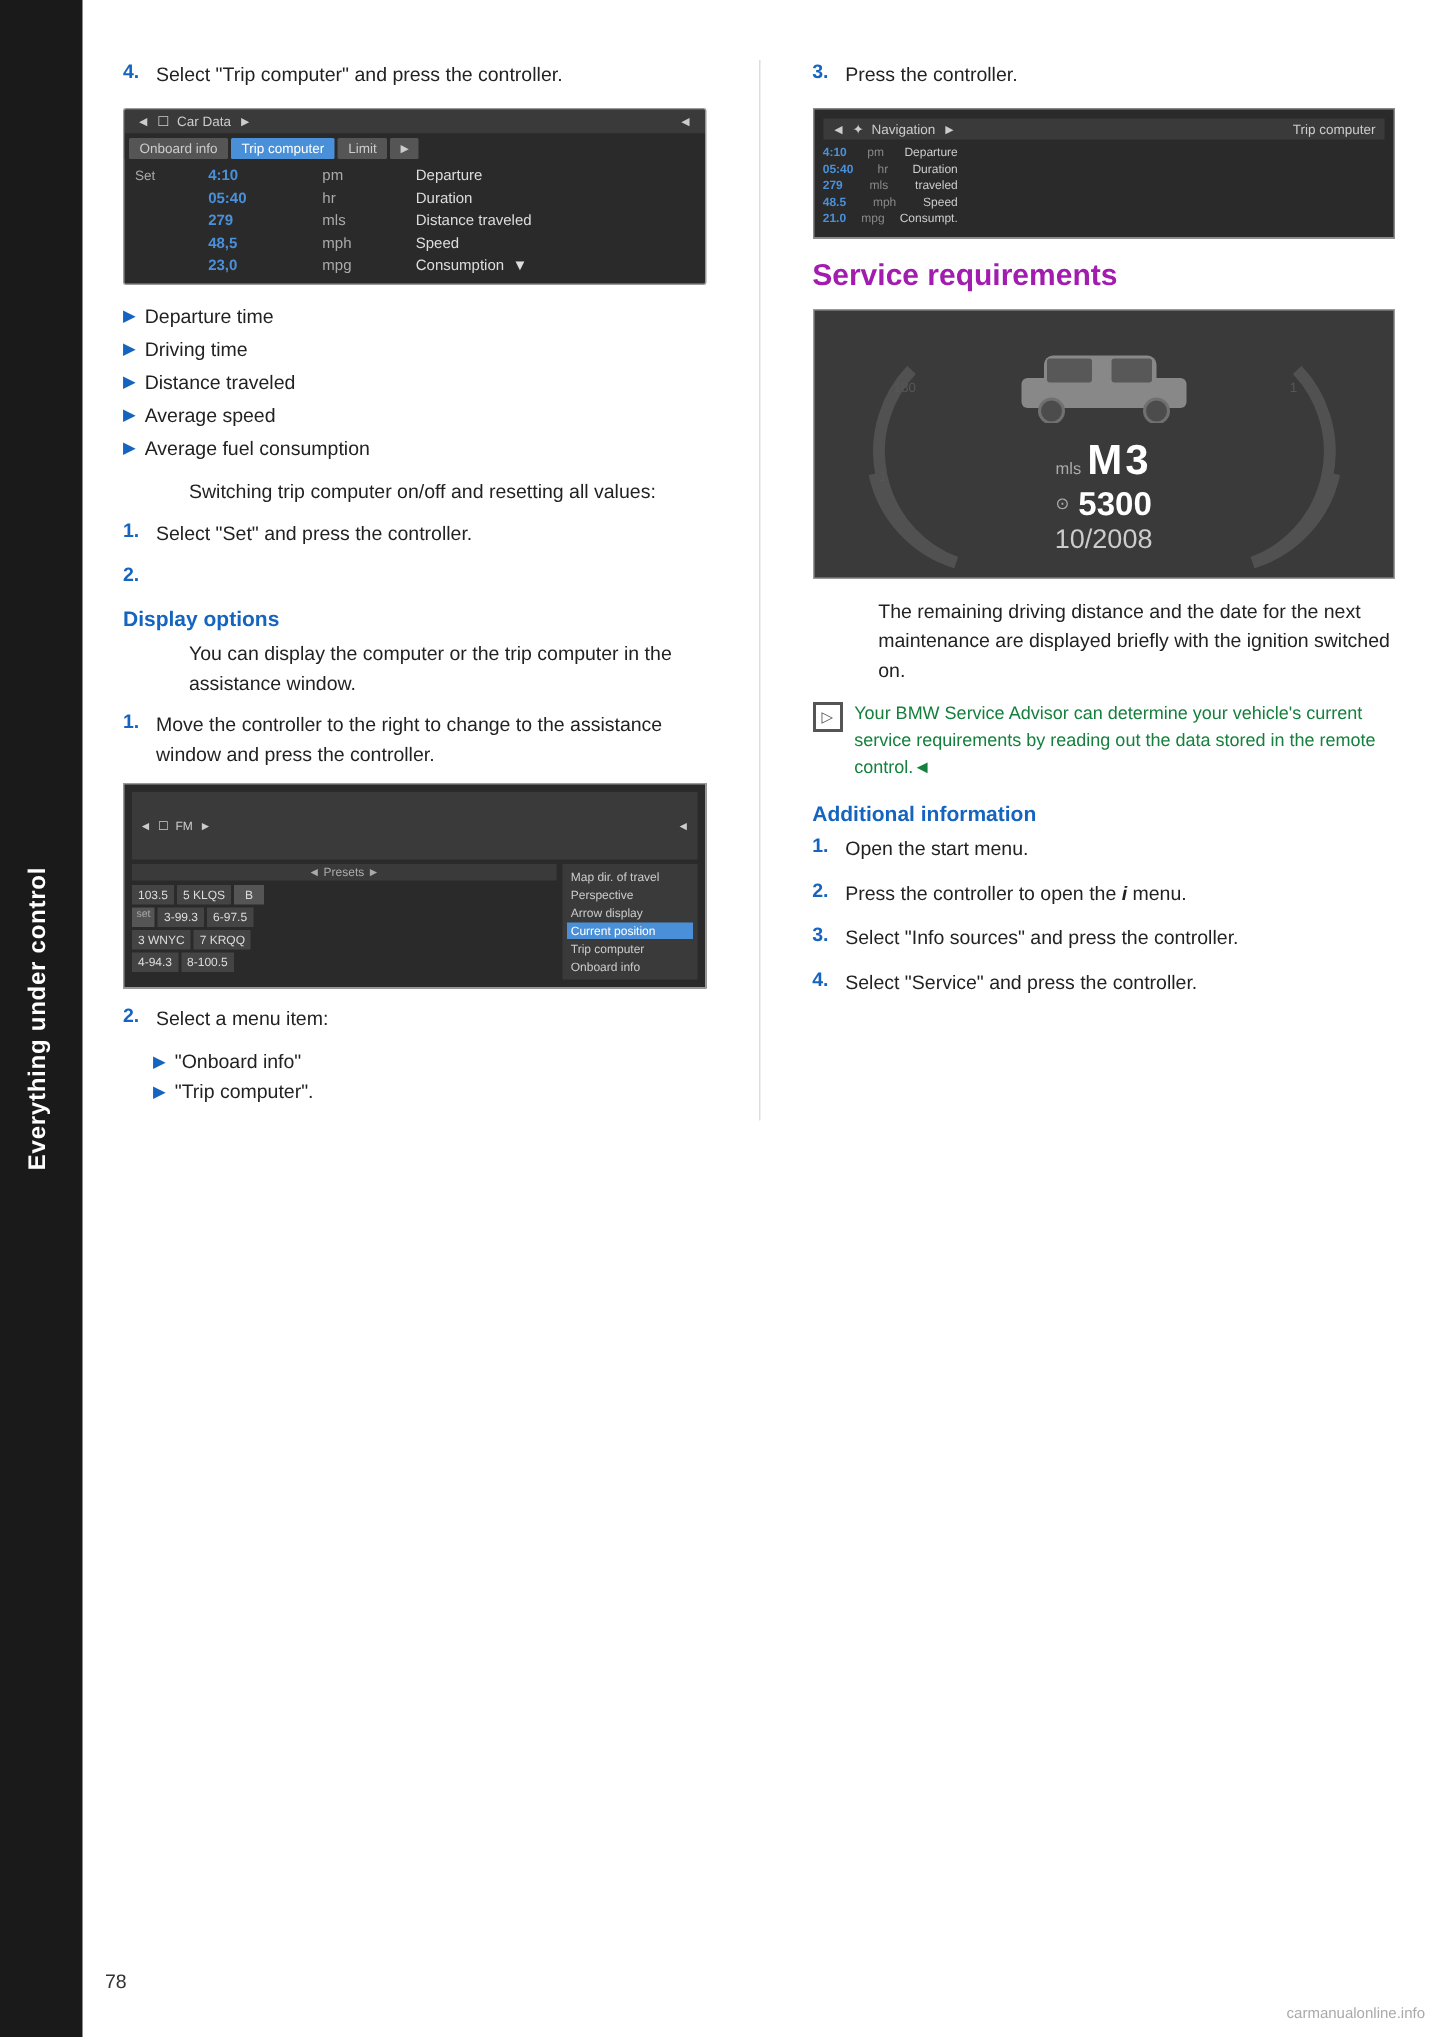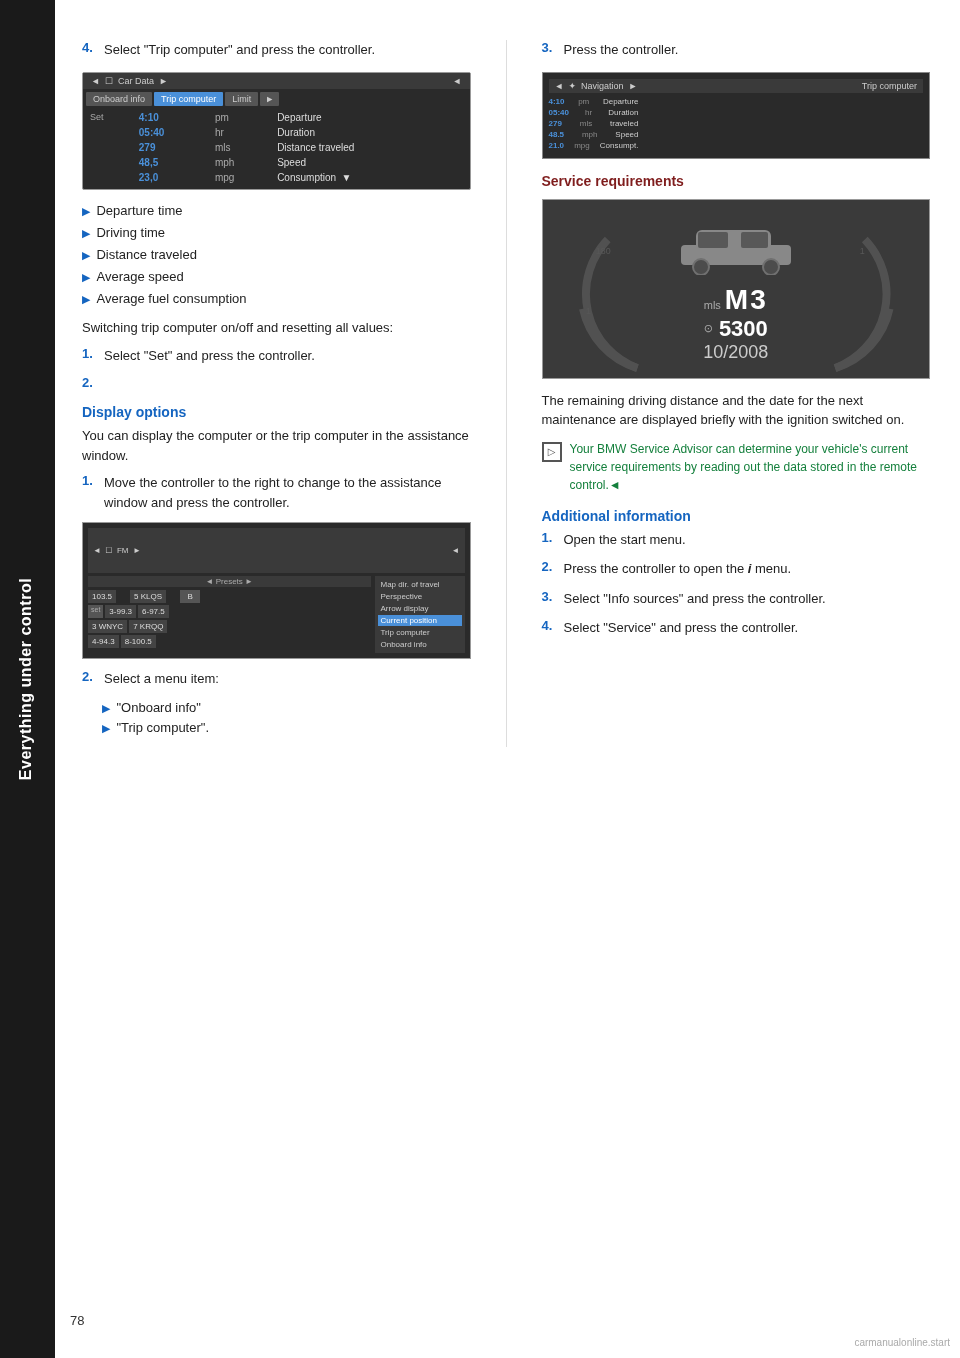--- a/index.html
+++ b/index.html
@@ -130,26 +130,27 @@
       font-weight: bold;
       margin: 14px 0 6px 0;
     }
 
     
     .para {
       font-size: 13px;
       color: #222;
       line-height: 1.5;
       margin-bottom: 8px;
+      margin-left: 44px;
     }
 
     
     .section-heading {
-      color: #7f1d1d;
-      font-size: 14px;
+      color: #a21caf;
+      font-size: 20px;
       font-weight: bold;
       margin: 14px 0 10px 0;
     }
 
     
     .service-img {
       background: #3a3a3a;
       border: 1px solid #999;
       width: 100%;
       height: 180px;
@@ -475,21 +476,21 @@
 
     <div class="radio-screen-wrapper">
       <div class="rscreen-topbar">
         <span>◄ &nbsp;☐&nbsp; FM &nbsp;►</span>
         <span>◄</span>
       </div>
       <div style="display:flex; gap:4px;">
 
         <div style="flex:1;">
           <div style="text-align:center; background:#3a3a3a; padding:1px 4px; color:#aaa; font-size:8px; margin-bottom:3px;">◄ Presets ►</div>
-          <div style="display:flex; gap:14px; margin-bottom:2px;">
+          <div style="display:flex; gap:2px; margin-bottom:2px;">
             <div class="rscreen-cell">103.5</div>
             <div class="rscreen-cell">5 KLQS</div>
             <div class="rscreen-cell" style="background:#555; color:#ddd; flex:0 0 20px; text-align:center;">B</div>
           </div>
           <div style="display:flex; gap:2px; margin-bottom:2px;">
             <div style="background:#555; color:#aaa; font-size:7px; padding:1px 3px;">set</div>
             <div class="rscreen-cell">3-99.3</div>
             <div class="rscreen-cell">6-97.5</div>
           </div>
           <div style="display:flex; gap:2px; margin-bottom:2px;">
@@ -640,13 +641,13 @@
     <div class="step">
       <span class="right-step-num">4.</span>
       <span class="step-text">Select "Service" and press the controller.</span>
     </div>
 
   </div>
 </div>
 
 <div class="page-number">78</div>
 
-<div class="watermark">carmanualonline.start</div>
+<div class="watermark">carmanualonline.info</div>
 
 </body></html>

